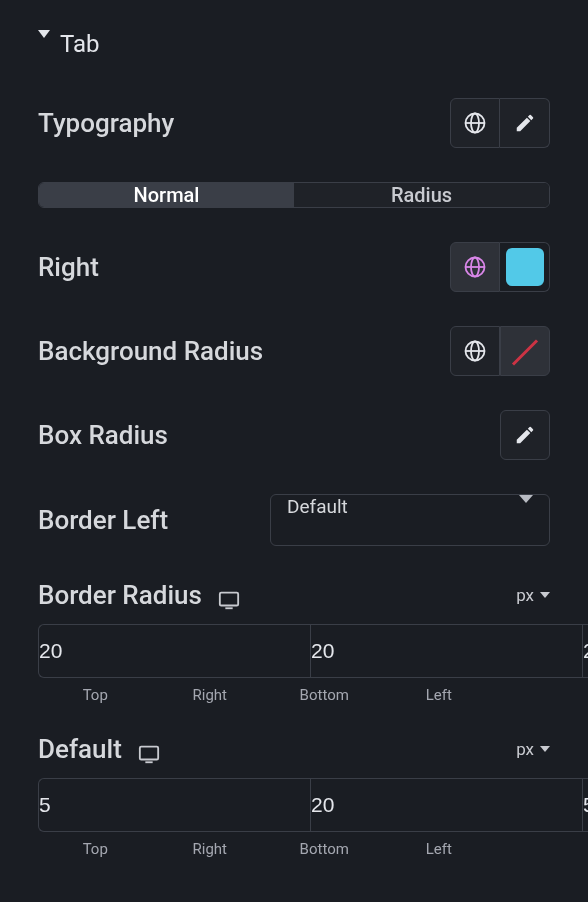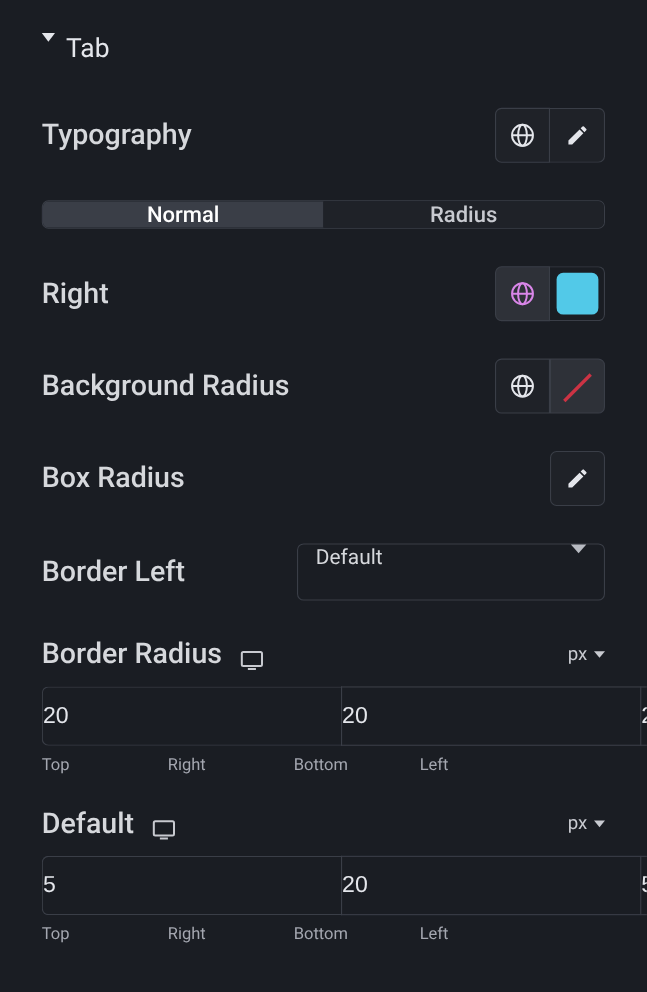--- a/index.html
+++ b/index.html
@@ -156,20 +156,21 @@
       text-align: left;
       outline: none;
     }
     .box-input:first-child { border-radius: 6px 0 0 6px; }
     .box-labels {
       display: flex;
       margin-bottom: 30px;
     }
     .box-labels span {
       flex: 1;
+      text-align: center;
       font-size: 15px;
       color: #a4a7b0;
     }
     .box-labels .spacer { width: 54px; flex: none; }
     .row-narrow { margin-bottom: 14px; }
     .no-color {
       position: relative;
       width: 38px;
       height: 38px;
     }

